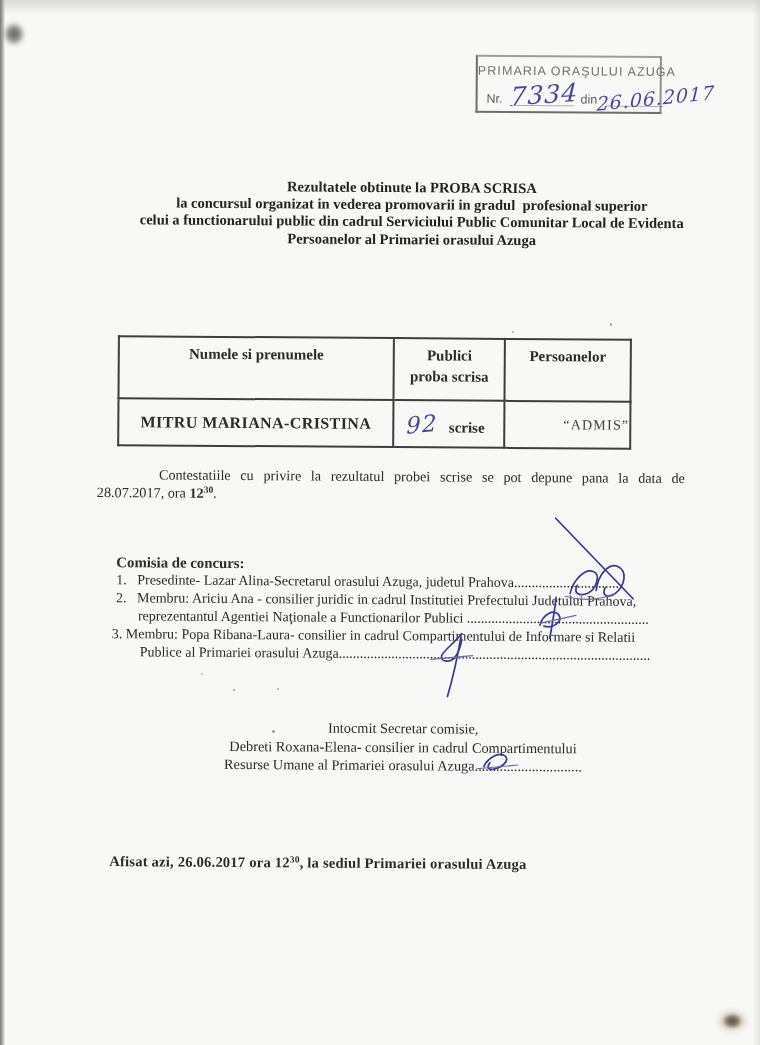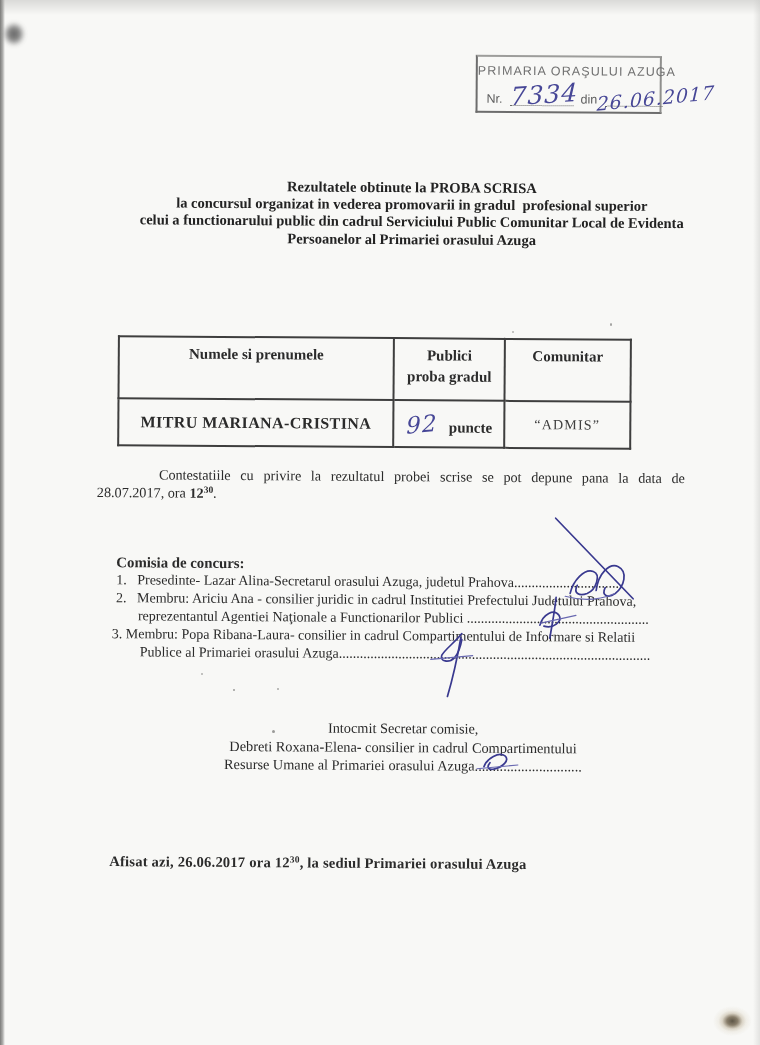--- a/index.html
+++ b/index.html
@@ -55,21 +55,21 @@
   table.results{position:absolute;left:117px;top:337px;width:514px;border-collapse:collapse;table-layout:fixed;}
   table.results td{border:2px solid #3e3e3e;padding:0;}
   .col-name{width:54%;} .col-score{width:21.5%;} .col-result{width:24.5%;}
   .th-cell{height:54px;vertical-align:top;text-align:center;font-weight:bold;font-size:15px;
     padding-top:6px !important;line-height:21px;}
   .td-row{height:45px;vertical-align:middle;}
   .cell-name{text-align:center;font-weight:bold;font-size:16px;letter-spacing:.4px;}
   .cell-score{padding-left:12px !important;}
   .score-hand{display:inline-block;font-size:23px;transform:rotate(-6deg) skewX(-6deg);letter-spacing:1px;}
   .score-unit{font-weight:bold;font-size:15px;margin-left:11px;}
-  .cell-result{text-align:center;font-size:14px;letter-spacing:1.2px;color:#3f3f3f;}
+  .cell-result{text-align:right;font-size:14px;letter-spacing:1.2px;color:#3f3f3f;}
 
   
   .contest{position:absolute;left:97px;top:467px;width:588px;font-size:14.2px;line-height:18px;}
   .c1{text-indent:62px;text-align:justify;text-align-last:justify;}
   .sup{font-size:9.5px;font-weight:bold;position:relative;top:-5.5px;margin-top:39px;}
   .bold{font-weight:bold;}
 
   
   .comm{position:absolute;left:117px;top:555px;width:592px;font-size:14px;line-height:18.1px;}
   .comm-h{font-weight:bold;font-size:14.8px;}
@@ -127,28 +127,28 @@
     <div>celui a functionarului public din cadrul Serviciului Public Comunitar Local de Evidenta</div>
     <div>Persoanelor al Primariei orasului Azuga</div>
   </div>
 
   <table class="results">
     <tbody>
         <tr>
       <td class="th-cell col-name">Numele si prenumele</td>
       <td class="th-cell col-score">
         <div>Publici</div>
-        <div>proba gradul</div>
+        <div>proba scrisa</div>
       </td>
-      <td class="th-cell col-result">Comunitar</td>
+      <td class="th-cell col-result">Persoanelor</td>
     </tr>
     <tr>
       <td class="td-row cell-name">MITRU MARIANA-CRISTINA</td>
       <td class="td-row cell-score">
-        <span class="handwrite score-hand">92</span><span class="score-unit">puncte</span>
+        <span class="handwrite score-hand">92</span><span class="score-unit">scrise</span>
       </td>
       <td class="td-row cell-result">“ADMIS”</td>
     </tr>
   </tbody>
     </table>
 
   <div class="contest">
     <div class="c1">Contestatiile cu privire la rezultatul probei scrise se pot depune pana la data de</div>
     <div class="c2">
       <span>28.07.2017, ora </span><span class="bold">12</span><span class="sup">30</span><span>.</span>

